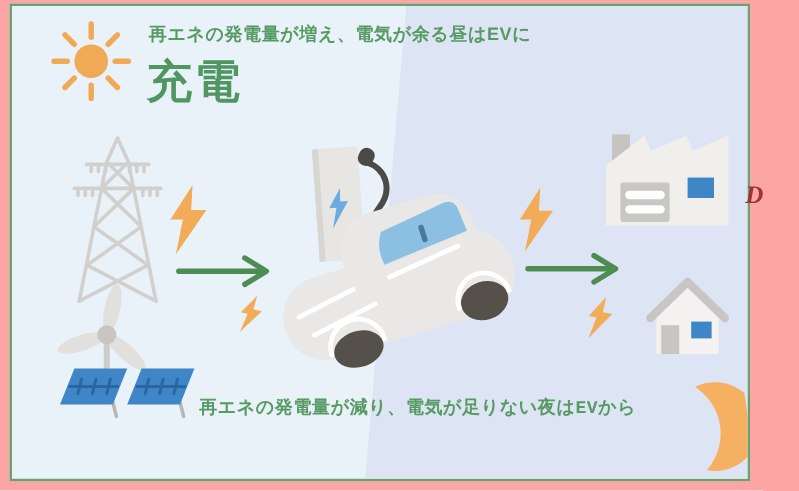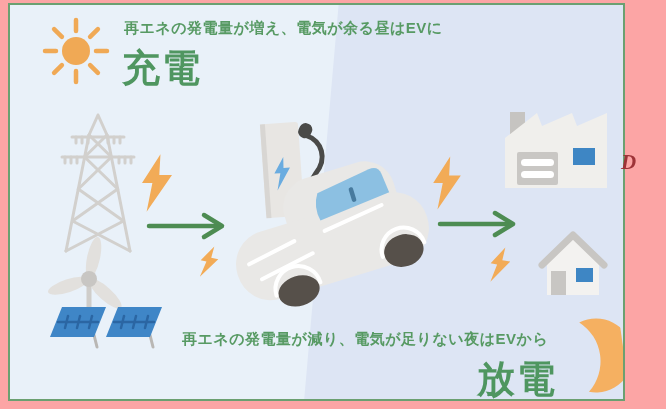--- a/index.html
+++ b/index.html
@@ -199,18 +199,17 @@
         <rect x="42" y="43" width="17" height="14" fill="#3e86c4"></rect>
       </svg>
     </div>
 
     <div class="abs" style="left:550px;top:312px;transform:rotate(-8deg);">
       <svg width="64" height="78" viewBox="0 0 64 78">
         <path d="M24 4 A37 37 0 1 1 24 74 A46 46 0 0 0 24 4 Z" fill="#f5b061"></path>
       </svg>
     </div>
 
-    <div class="abs caption" style="left:172px;top:325px;">再エネの発電量が減り、電気が足りない夜はEVから</div>
-    <div class="abs keyword" style="left:467px;top:349px;">放電</div>
+    <div class="abs caption" style="left:156px;top:325px;font-family:Liberation Mono, monospace;">再エネの発電量が減り、電気が足りない夜はEVから</div>
   </div>
 
   <div id="red-mark">D</div>
 </div>
 
 </body></html>

